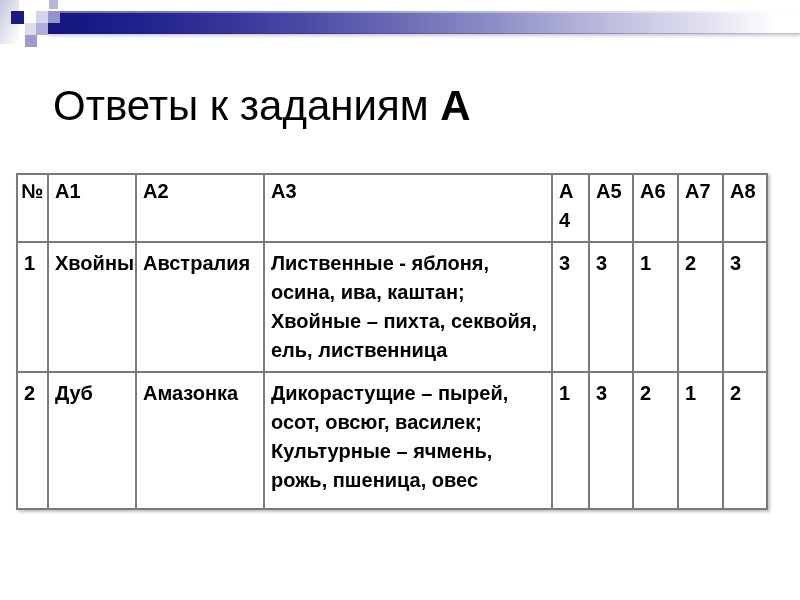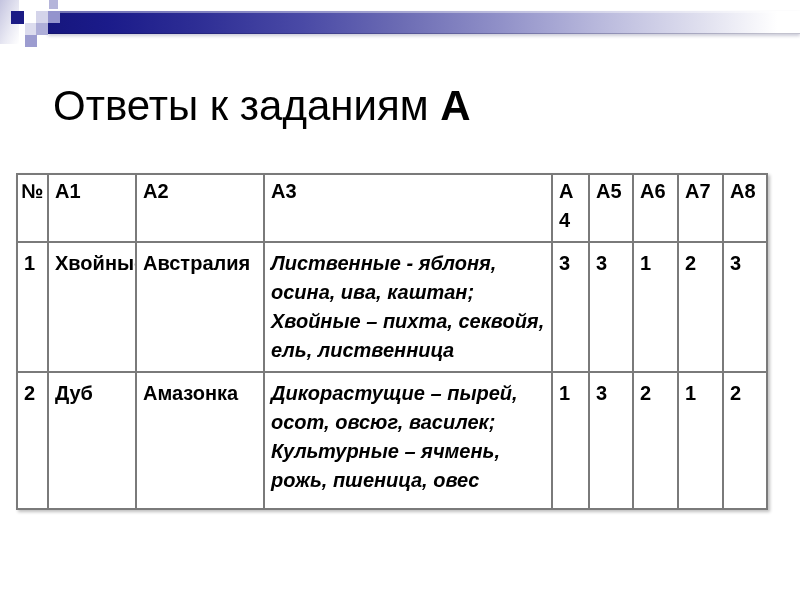--- a/index.html
+++ b/index.html
@@ -64,21 +64,21 @@
     padding: 2px 6px;
     overflow: hidden;
   }
   .answers td { padding: 6px 6px; }
   .answers th { white-space: nowrap; }
   .answers th.brk { white-space: normal; word-break: break-all; }
   .answers th:first-child { padding-left: 3px; padding-right: 3px; }
   tr.hdr { height: 68px; }
   tr.r1  { height: 129px; }
   tr.r2  { height: 137px; }
-  .pre   { white-space: pre-line; font-style: italic; }
+  .pre   { white-space: pre-line; }
 </style>
 </head>
 <body>
 
 <div class="slide">
 
   <div class="deco">
     <div class="strip"></div>
     <div class="bar"></div>
     <div class="sq sq-navy"></div>

